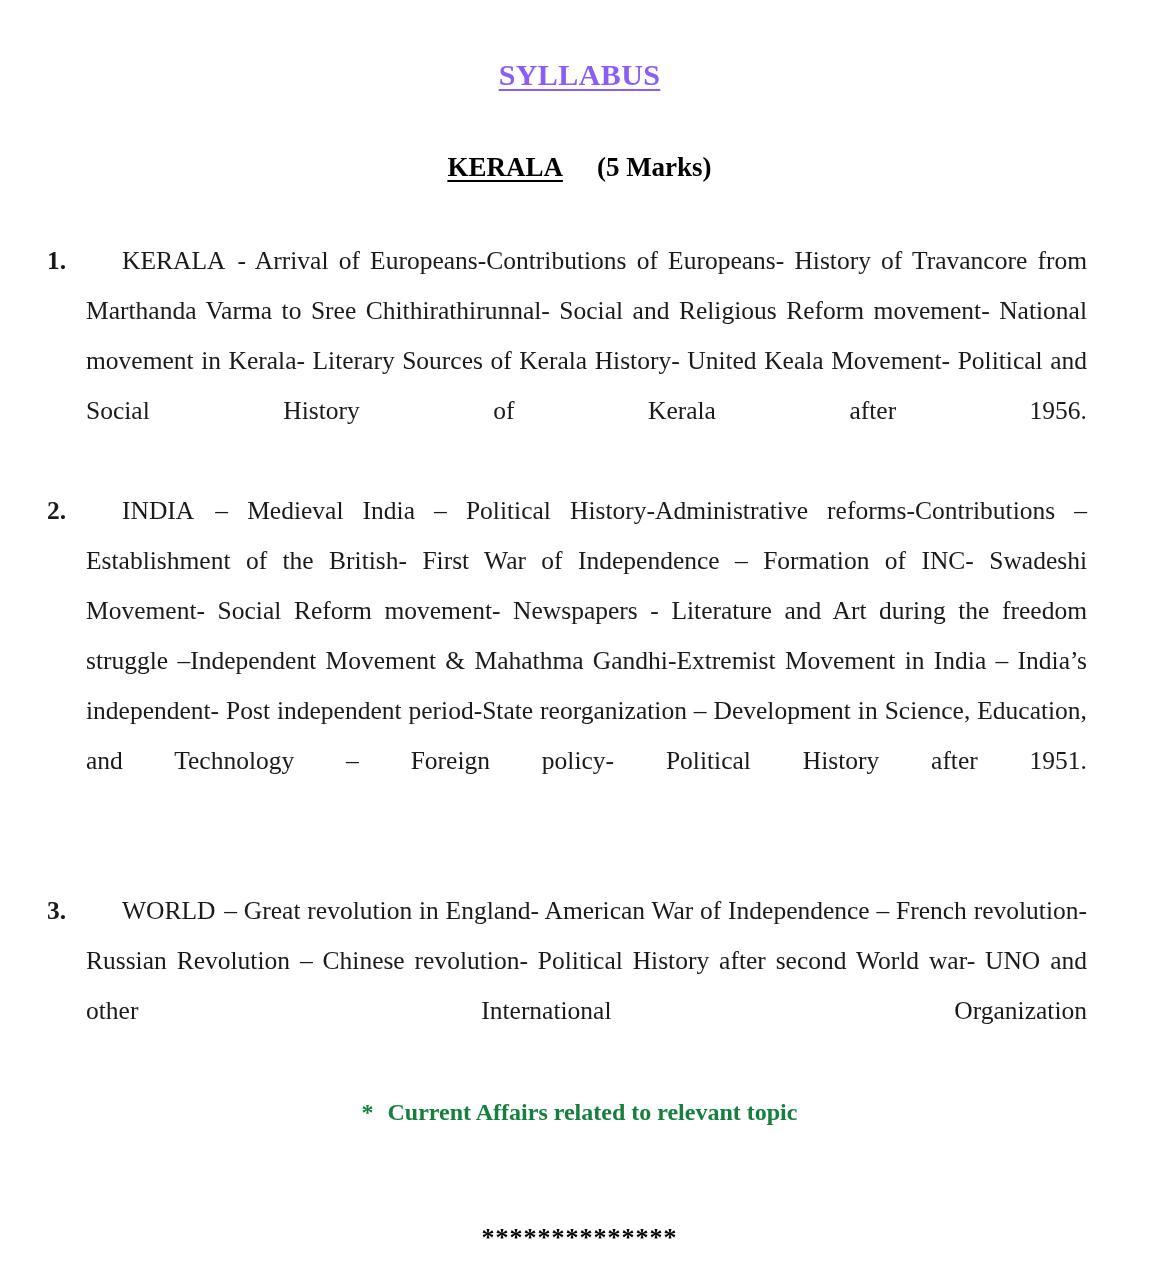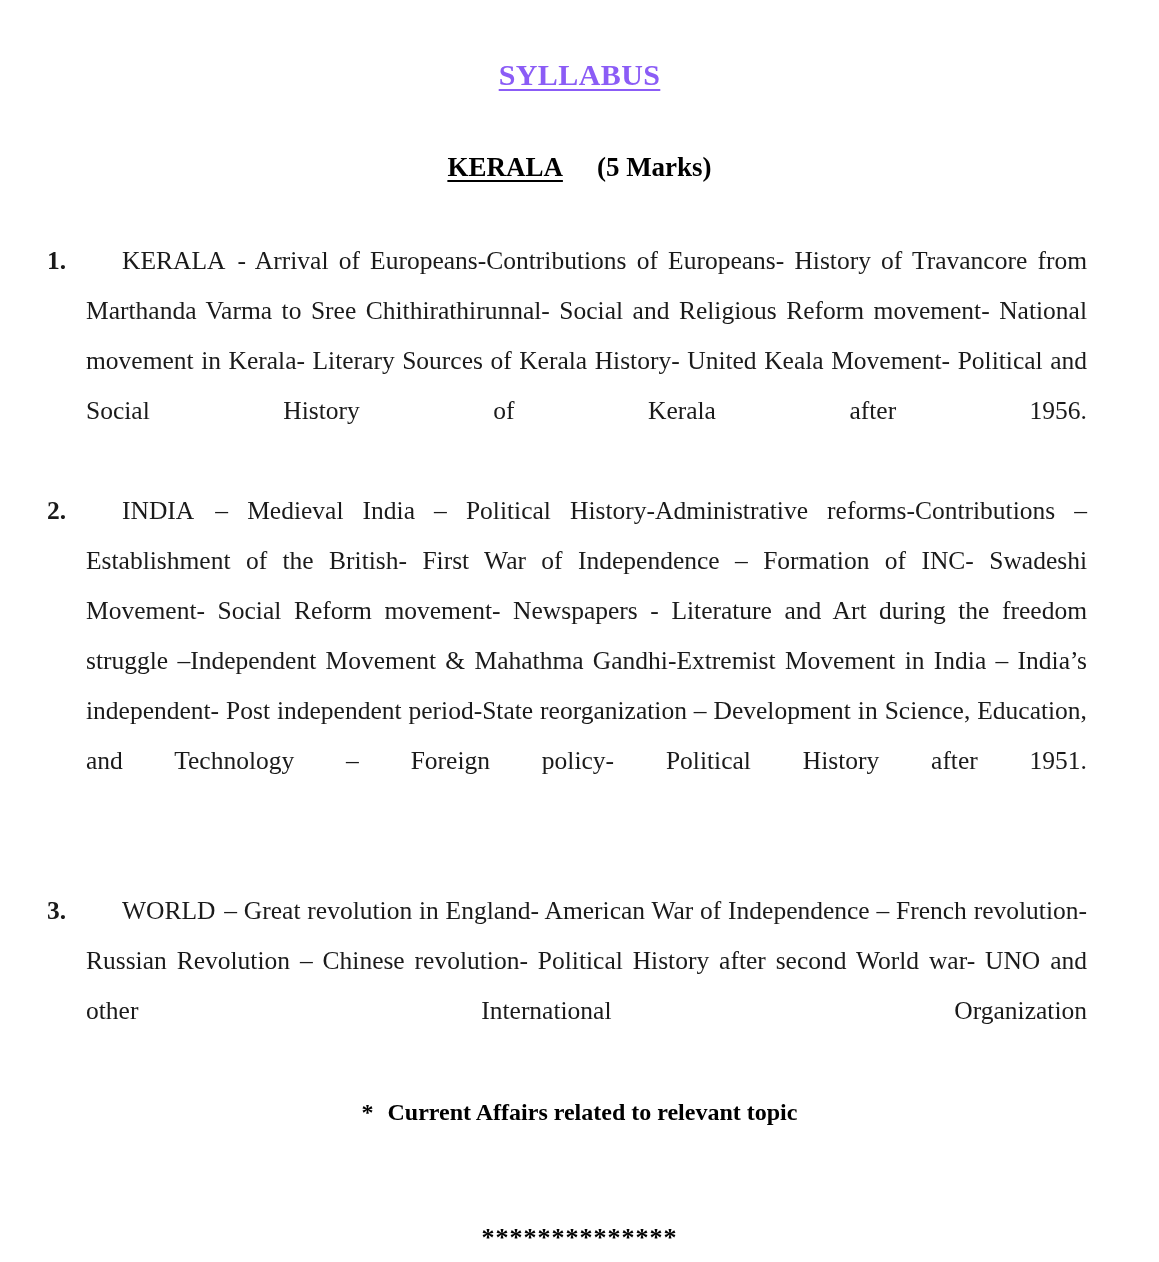--- a/index.html
+++ b/index.html
@@ -107,21 +107,21 @@
 
   
   .footnote {
     position: absolute;
     top: 1098px;
     left: 0;
     right: 0;
     text-align: center;
     font-size: 24px;
     font-weight: bold;
-    color: #000000;
+    color: #15803d;
     line-height: 1.2;
   }
   .footnote .star-mark {
     padding-right: 14px;
   }
 
   
   .divider {
     position: absolute;
     top: 1224px;

